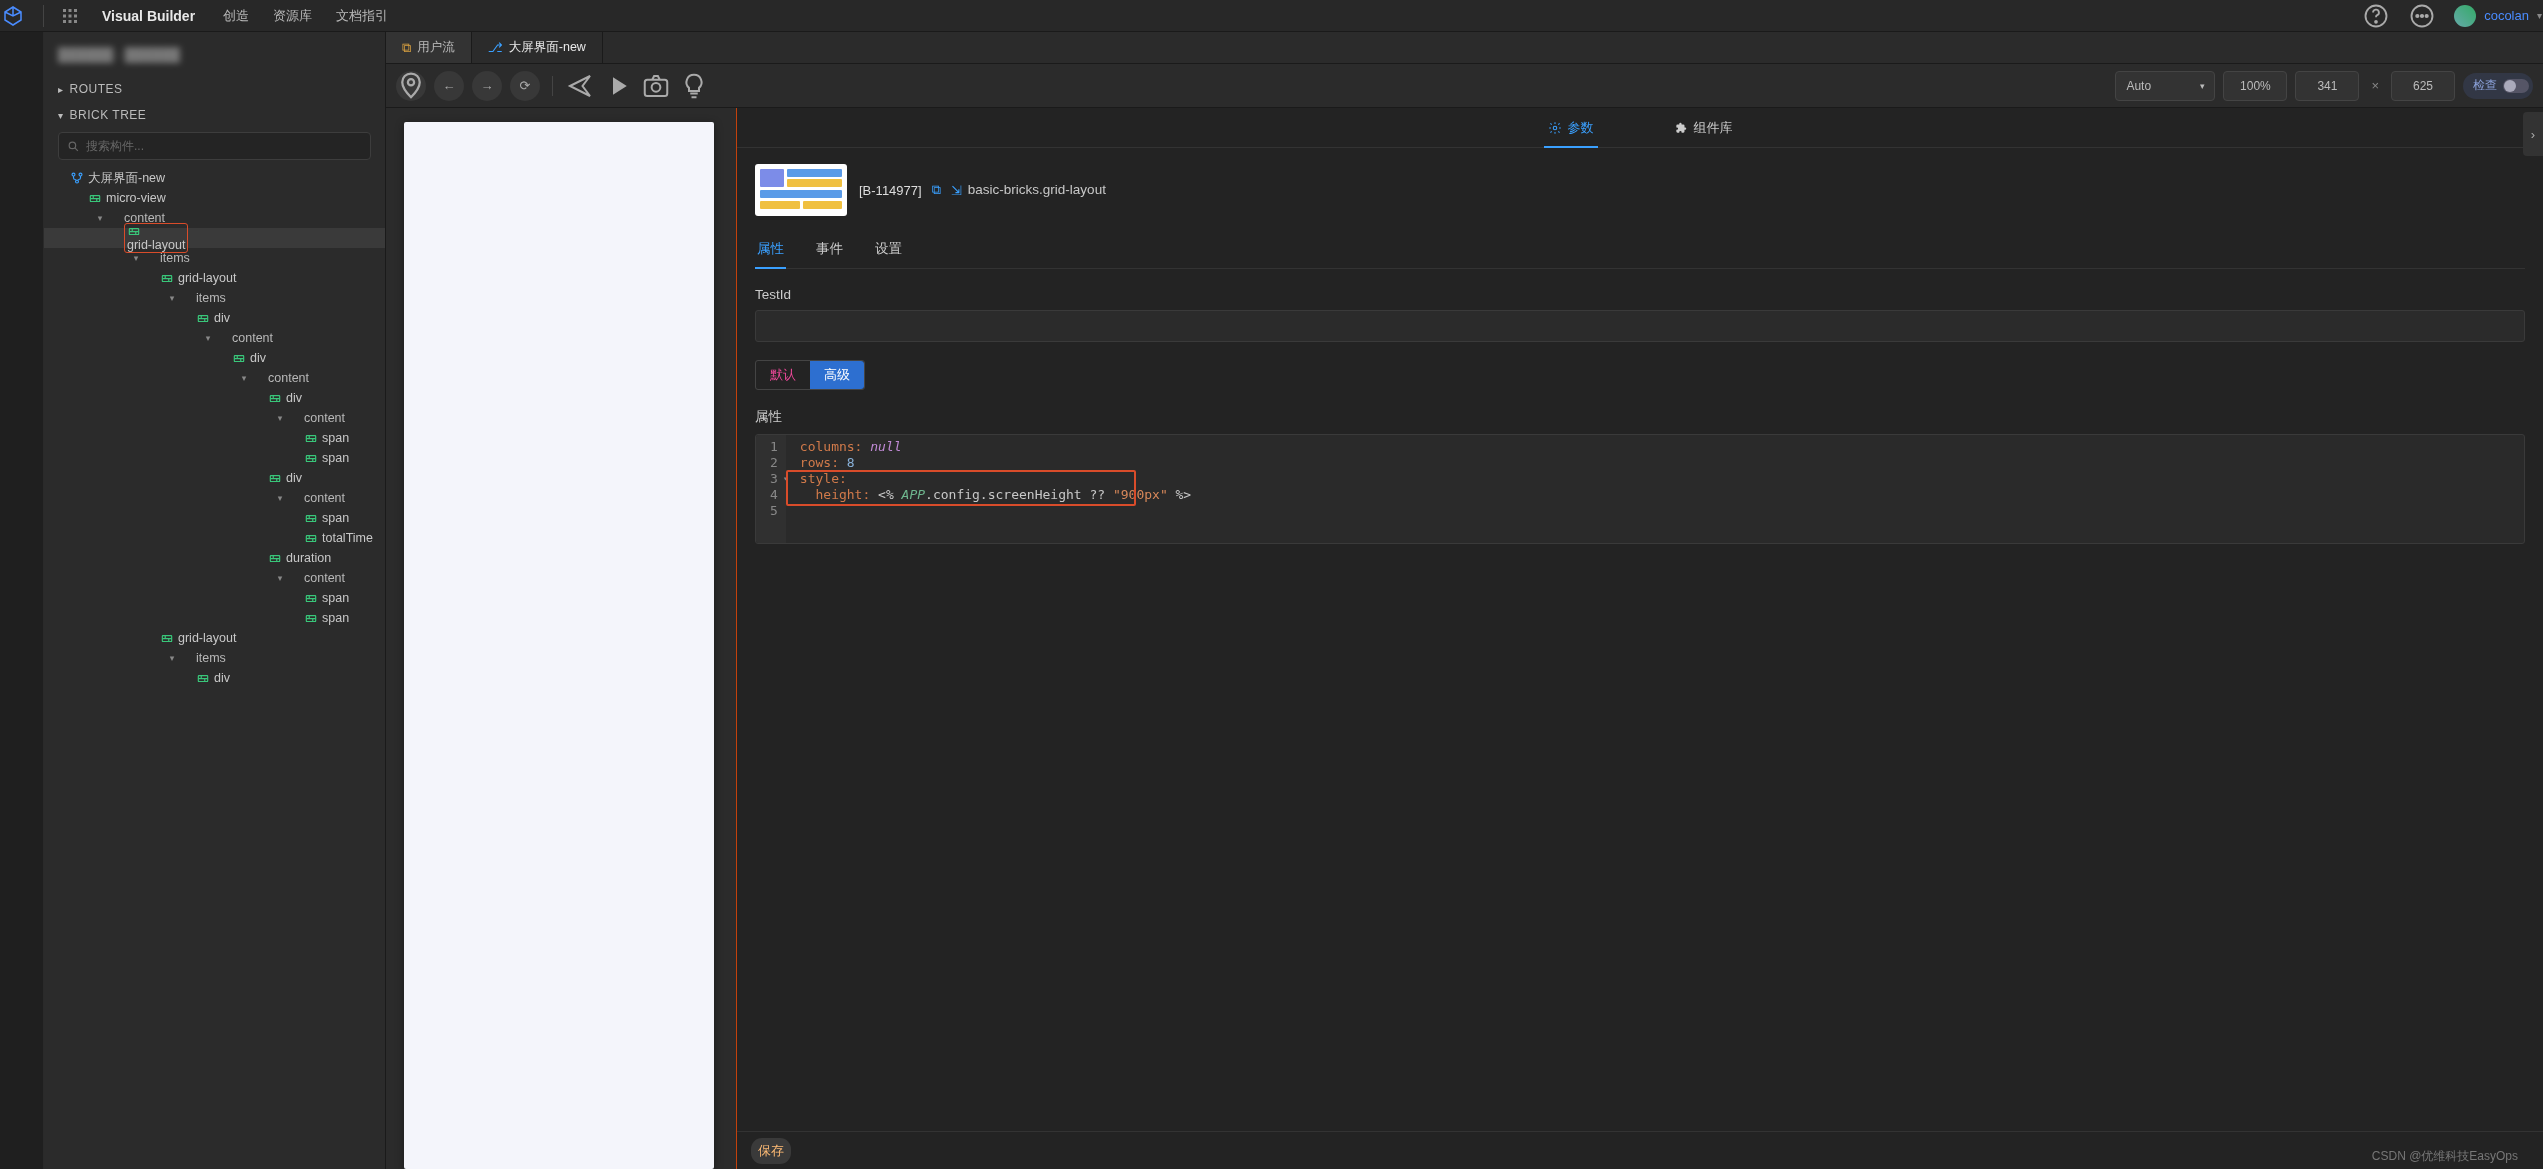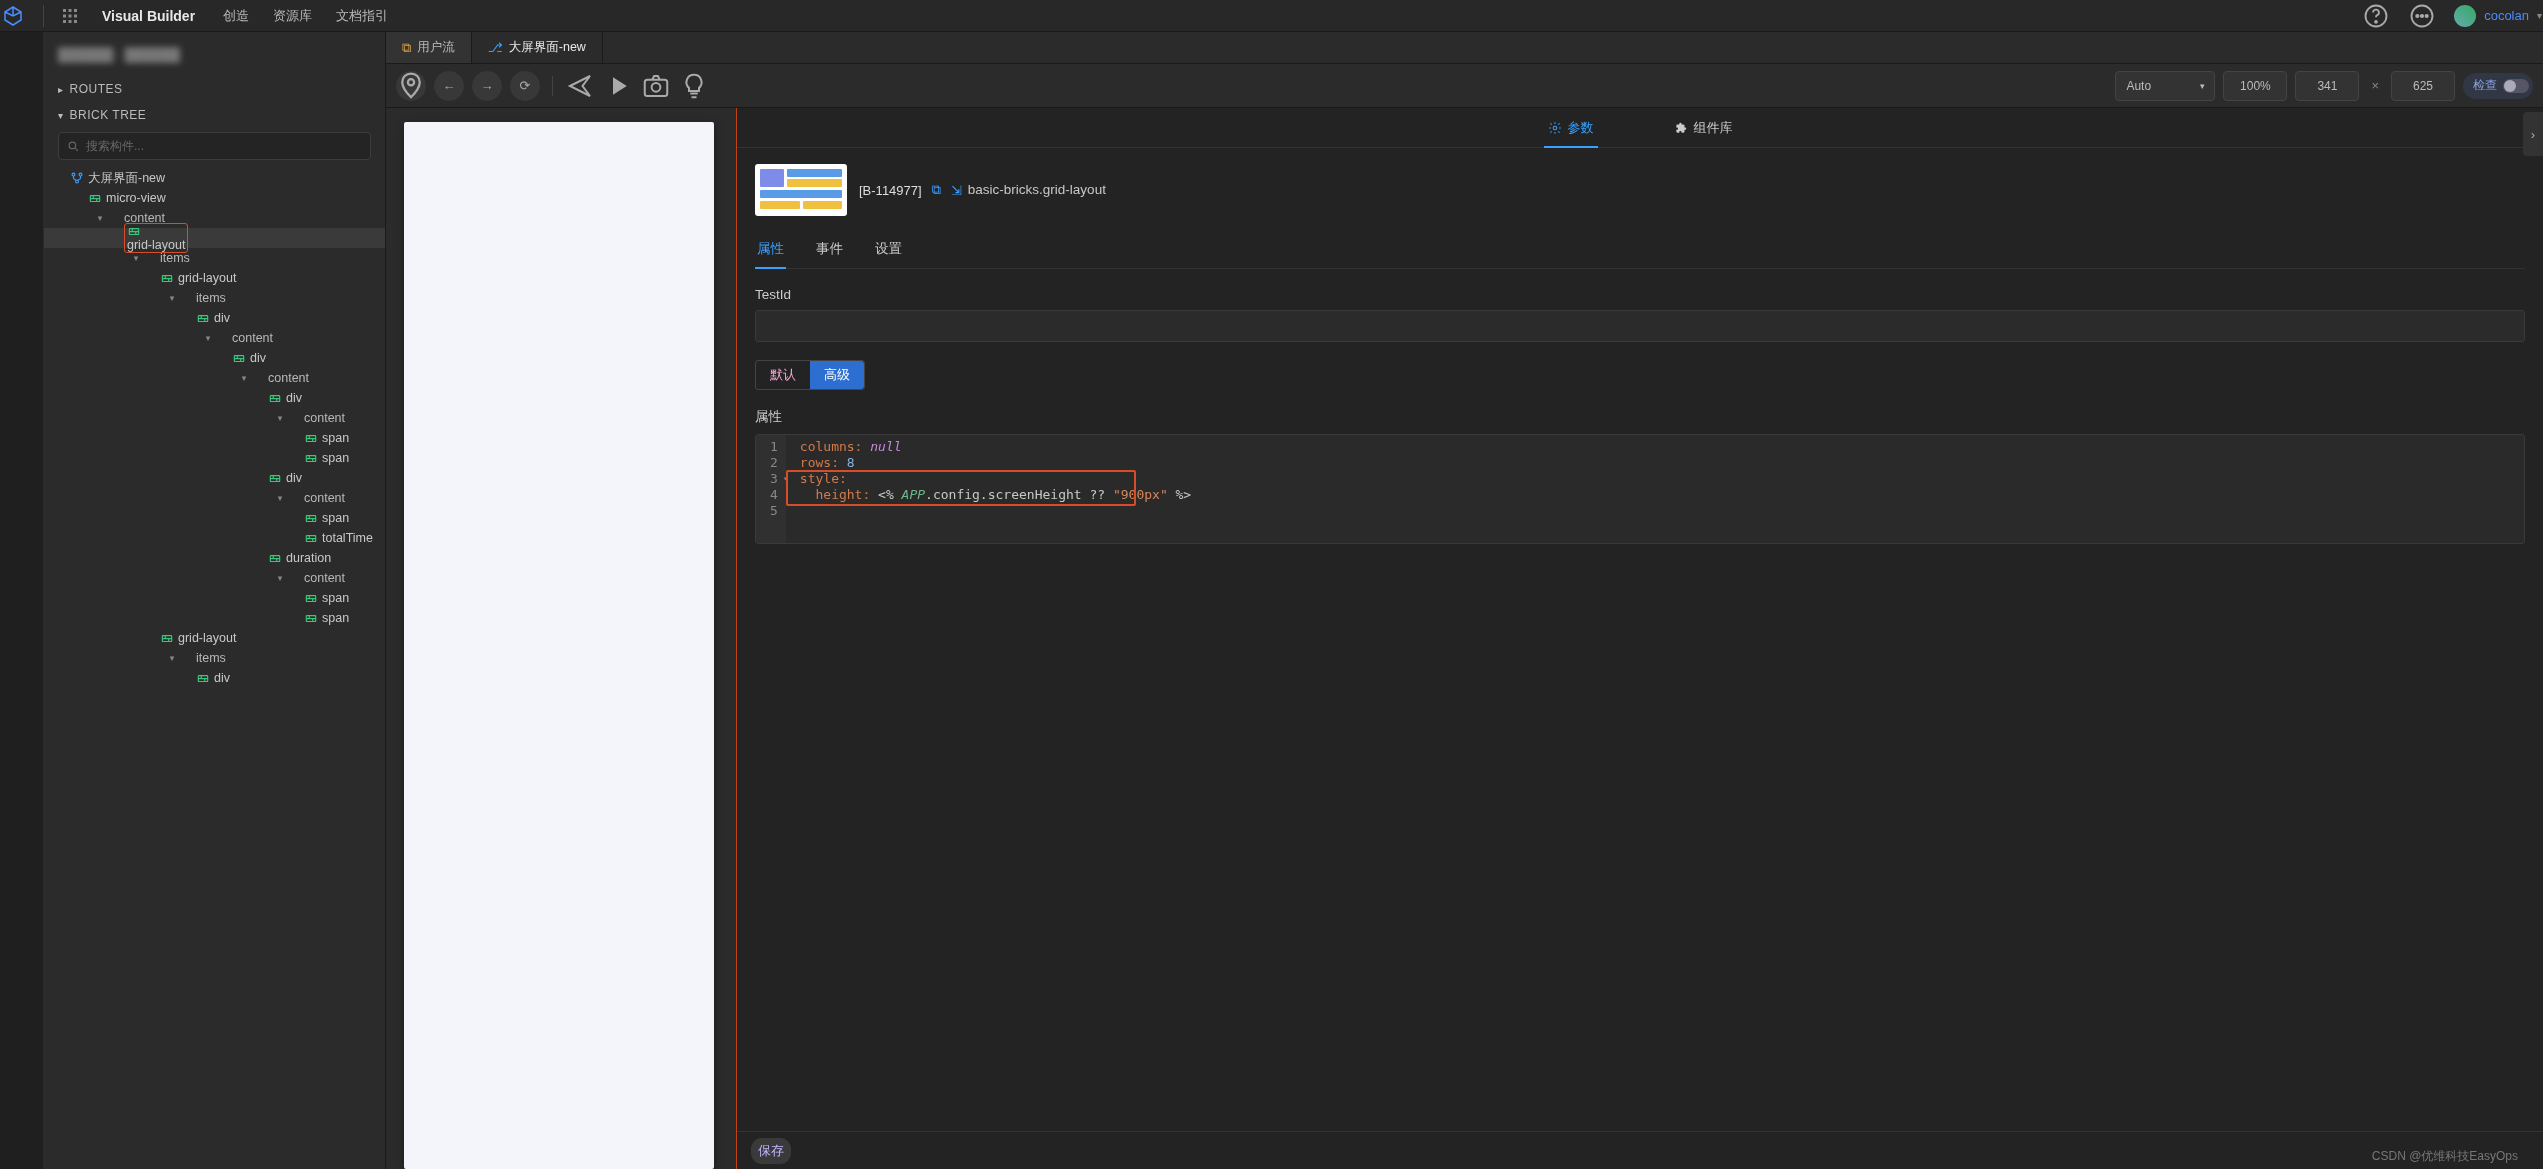--- a/index.html
+++ b/index.html
@@ -88,41 +88,41 @@
 
 .sub-tabs { display: flex; gap: 28px; border-bottom: 1px solid #333; margin-bottom: 18px; }
 .sub-tab { padding: 6px 2px 10px; color: #ccc; cursor: pointer; font-size: 13.5px; position: relative; }
 .sub-tab.active { color: #3aa0ff; }
 .sub-tab.active::after { content:""; position:absolute; left:0; right:0; bottom:-1px; height:2px; background:#3aa0ff; }
 
 .field-label { color: #ccc; font-size: 13.5px; margin-bottom: 8px; }
 .text-input { width: 100%; height: 32px; background: #2b2b2b; border: 1px solid #3a3a3a; border-radius: 3px; padding: 0 8px; color: #ccc; outline: none; margin-bottom: 18px; }
 
 .seg-group { display: flex; border: 1px solid #444; border-radius: 3px; width: fit-content; margin-bottom: 18px; }
-.seg { padding: 5px 14px; cursor: pointer; font-size: 13px; color: #f9a8d4; }
+.seg { padding: 5px 14px; cursor: pointer; font-size: 13px; color: #ec4899; }
 .seg.active { background: #2d6fd0; color: #fff; border-radius: 0 3px 3px 0; }
 
 .code-block { background: #2a2a2a; border: 1px solid #3a3a3a; border-radius: 3px; overflow: hidden; position: relative; }
 .code-inner { display: flex; font-family: Menlo, Consolas, monospace; font-size: 13px; line-height: 16px; }
 .gutter { background: #303030; color: #888; padding: 4px 8px 24px 14px; text-align: right; user-select: none; }
 .gutter div { height: 16px; }
 .gutter .fold { position: relative; }
 .gutter .fold::after { content:"▾"; position:absolute; right:-10px; top:0; font-size:8px; color:#888; }
 .code-text { padding: 4px 8px 24px 14px; flex: 1; position: relative; }
 .code-line { height: 16px; white-space: pre; }
 .tok-key { color: #d17a4a; }
 .tok-null { color: #c08ad6; font-style: italic; }
 .tok-num { color: #88b0d8; }
 .tok-var { color: #6fb88f; font-style: italic; }
 .tok-str { color: #d8885a; }
 .tok-pl { color: #c8c8c8; }
 .code-hl { position: absolute; border: 2px solid #d94c2a; border-radius: 2px; left: 0px; top: 35px; width: 350px; height: 36px; pointer-events: none; }
 
 .save-bar { height: 38px; border-top: 1px solid #333; display: flex; align-items: center; padding: 0 14px; }
-.save-btn { padding: 4px 7px; background: #3a3a3a; border-radius: 11px; color: #c4b5fd; cursor: pointer; font-size: 13px; }
+.save-btn { padding: 4px 7px; background: #3a3a3a; border-radius: 11px; color: #fdba74; cursor: pointer; font-size: 13px; }
 
 .watermark { position: absolute; bottom: 4px; right: 25px; font-size: 12px; color: #777; z-index: 50; }
 
 svg { width: 100%; height: 100%; }
 </style>
 </head>
 <body>
 
 <div class="app">
 

